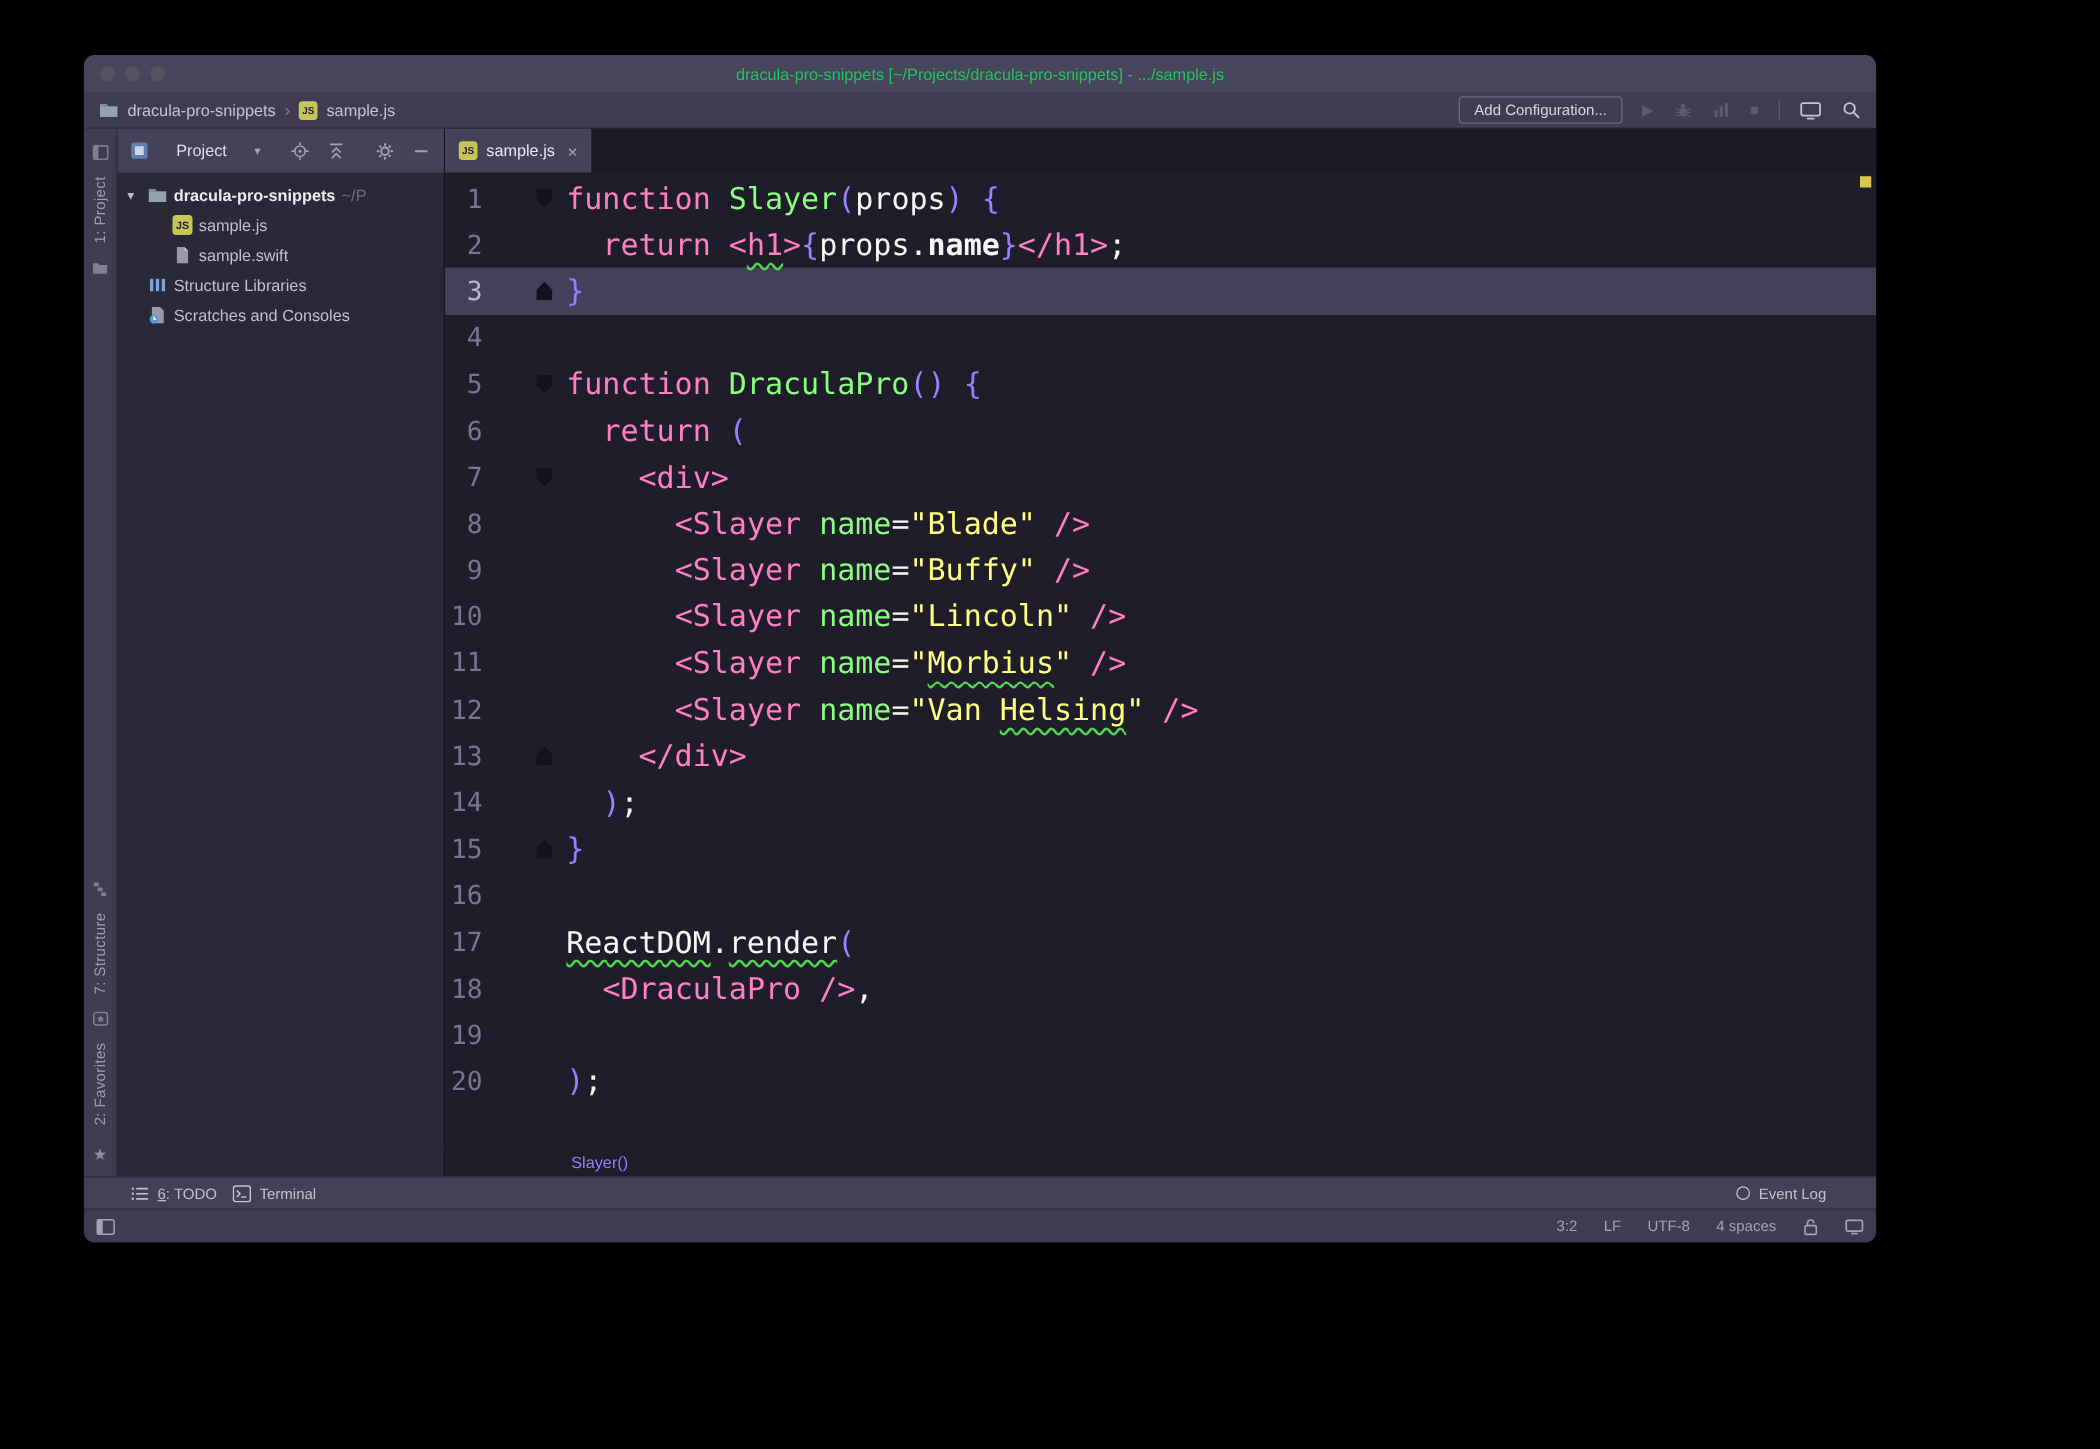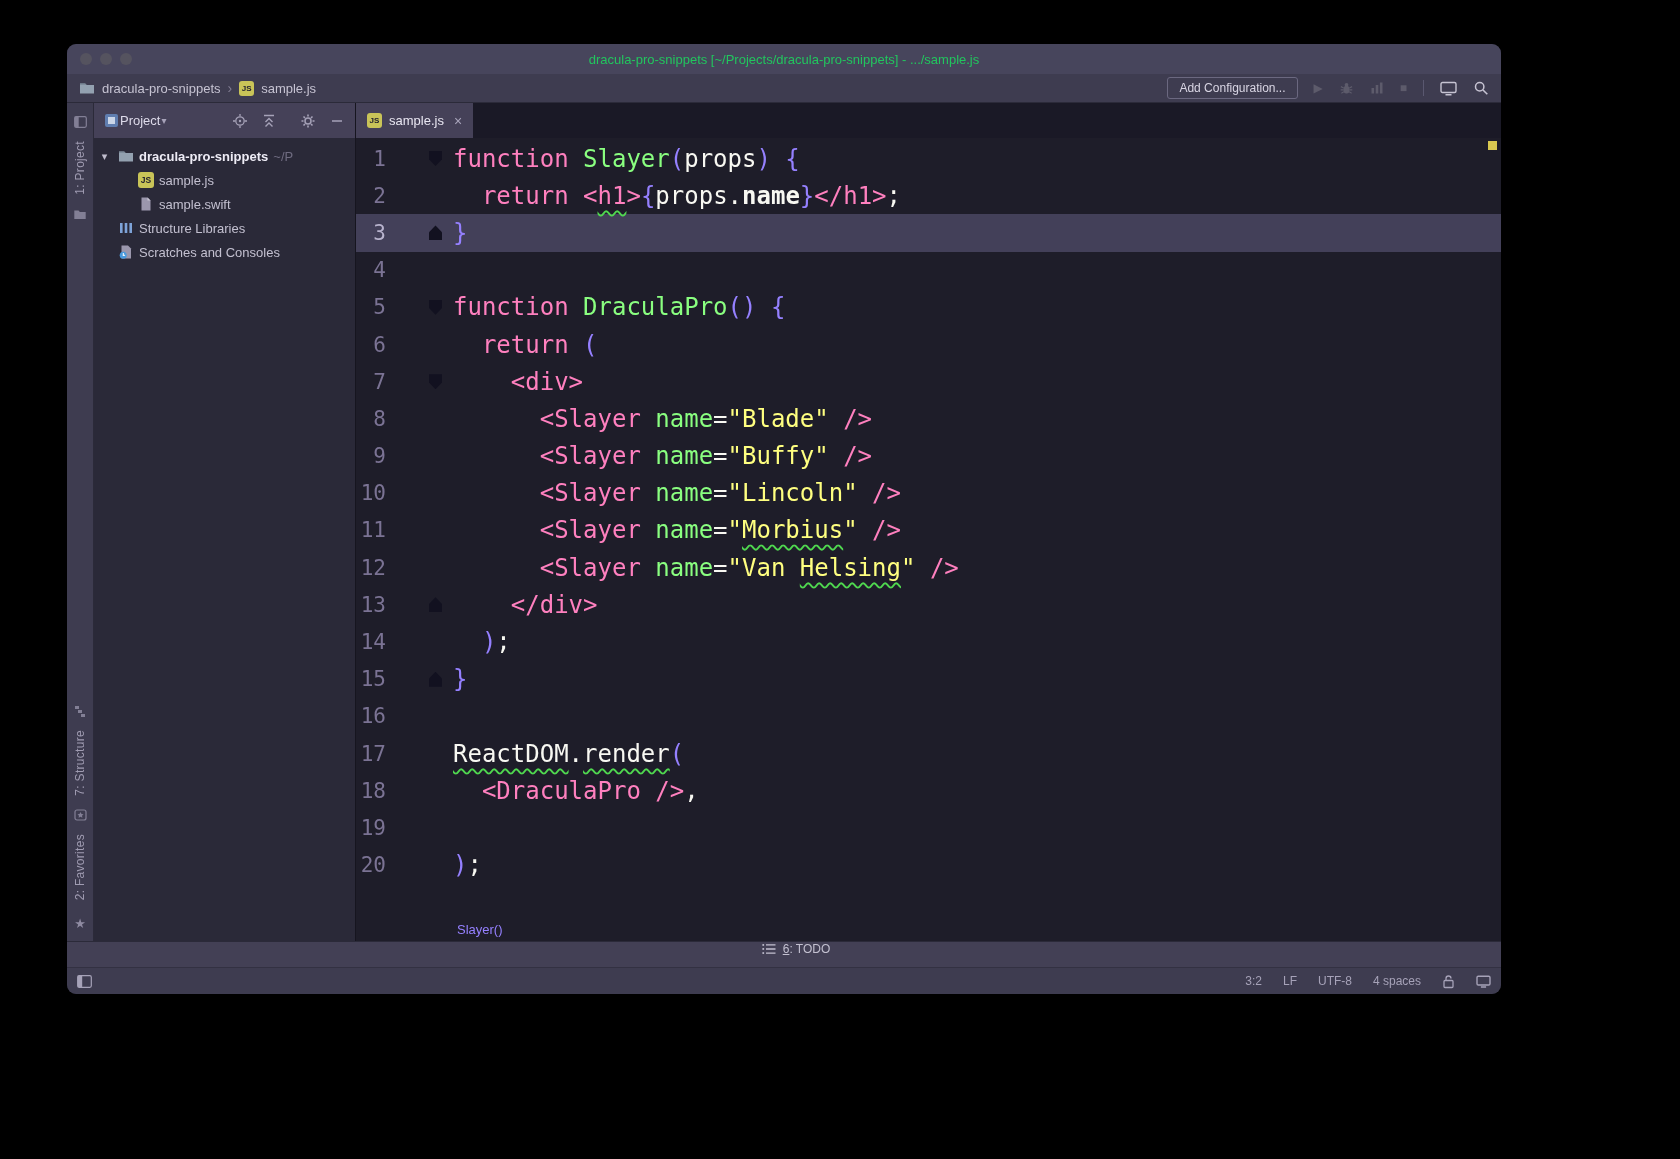--- a/index.html
+++ b/index.html
@@ -41,21 +41,21 @@
   .vlabel { writing-mode:vertical-rl; transform:rotate(180deg); font-size:12px; color:#A09CB2;
             letter-spacing:.3px; margin:8px 0; }
   .strip-ico { margin:5px 0; opacity:.85; }
   .strip-spacer { margin-top:auto; }
   .strip-star { color:#8F8BA2; font-size:13px; margin-top:8px; }
 
   
   .sidebar { width:262px; background:#2A2938; border-right:1px solid #16151F;
              display:flex; flex-direction:column; }
   .sidebar-header { height:35px; background:#454158; display:flex; align-items:center;
-                    padding:0 10px; gap:1px; font-size:13px; color:#DEDBEA; flex:none; }
+                    padding:0 10px; gap:22px; font-size:13px; color:#DEDBEA; flex:none; }
   .hdr-chev { color:#A6A2B8; font-size:10px; }
   .hdr-icons { margin-left:auto; display:flex; align-items:center; gap:13px; }
   .hdr-gap { margin-left:10px; }
 
   .tree { padding-top:6px; font-size:13px; color:#C3C0D0; overflow:hidden; }
   .tree-row { height:24px; display:flex; align-items:center; gap:5px; white-space:nowrap; }
   .tree-row.indent-0 { padding-left:24px; }
   .tree-row.indent-0.has-exp { padding-left:2px; }
   .tree-row.indent-1 { padding-left:44px; }
   .expander { color:#BFBCCC; font-size:11px; width:17px; text-align:center; flex:none; }
@@ -89,21 +89,21 @@
   .b { font-weight:bold; }
   .wv { text-decoration-line:underline; text-decoration-style:wavy;
         text-decoration-color:#4FD84F; text-decoration-thickness:1.5px; text-underline-offset:6px; }
 
   .editor-breadcrumb { height:24px; flex:none; display:flex; align-items:center;
                        padding-left:101px; font-size:13px; color:#9580FF; background:#1E1D29;margin-top:40px; }
 
   
   .bottombar { position:absolute; left:0; right:0; bottom:27px; height:26px; background:#434055;
                border-top:1px solid #2B2A39; display:flex; align-items:center; padding:0 14px 0 38px;
-               font-size:12px; color:#C3C0D0; gap:12px;flex-direction:column; }
+               font-size:12px; color:#C3C0D0; gap:12px; }
   .bar-item { display:flex; align-items:center; gap:7px; }
   .mn { text-decoration:underline; }
   .event-log { margin-left:auto; margin-right:26px; }
   .circle-ico { width:11px; height:11px; border:1.3px solid #C3C0D0; border-radius:50%; display:inline-block; }
 
   .statusbar { position:absolute; left:0; right:0; bottom:0; height:27px; background:#3E3C50;
                border-top:1px solid #333142; display:flex; align-items:center; padding:0 10px;
                font-size:12px; color:#A6A2B8; }
   .status-right { margin-left:auto; display:flex; align-items:center; gap:21px; }
 </style>

